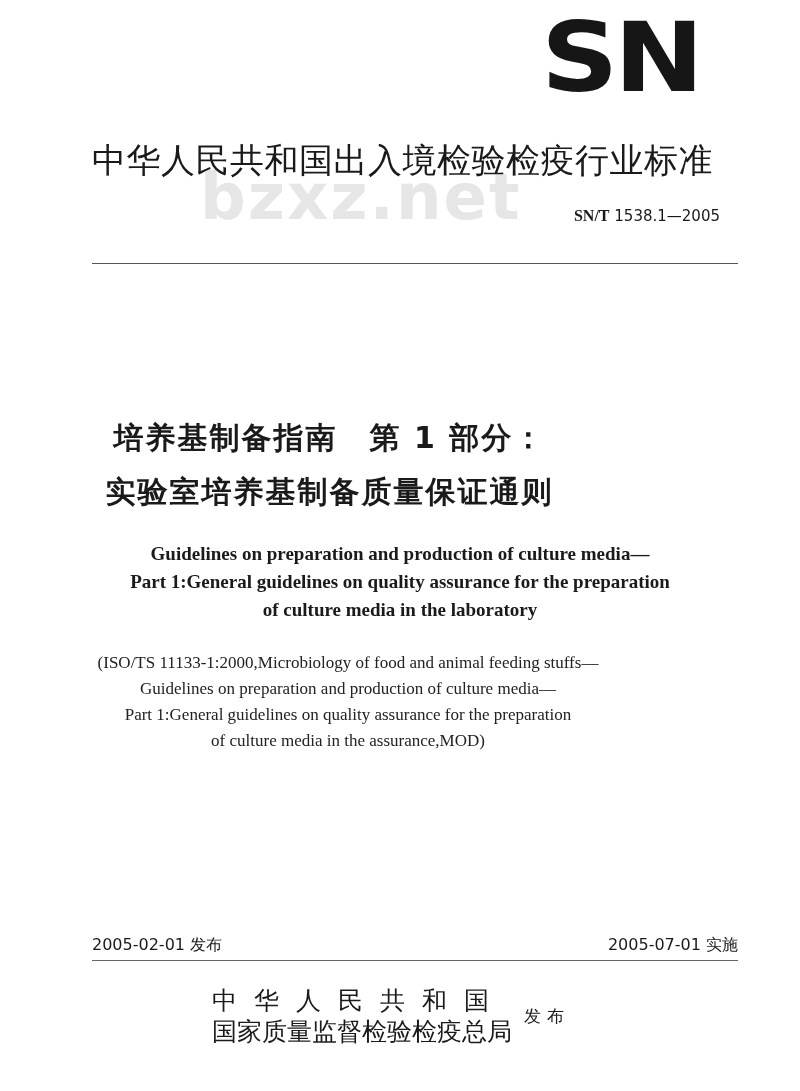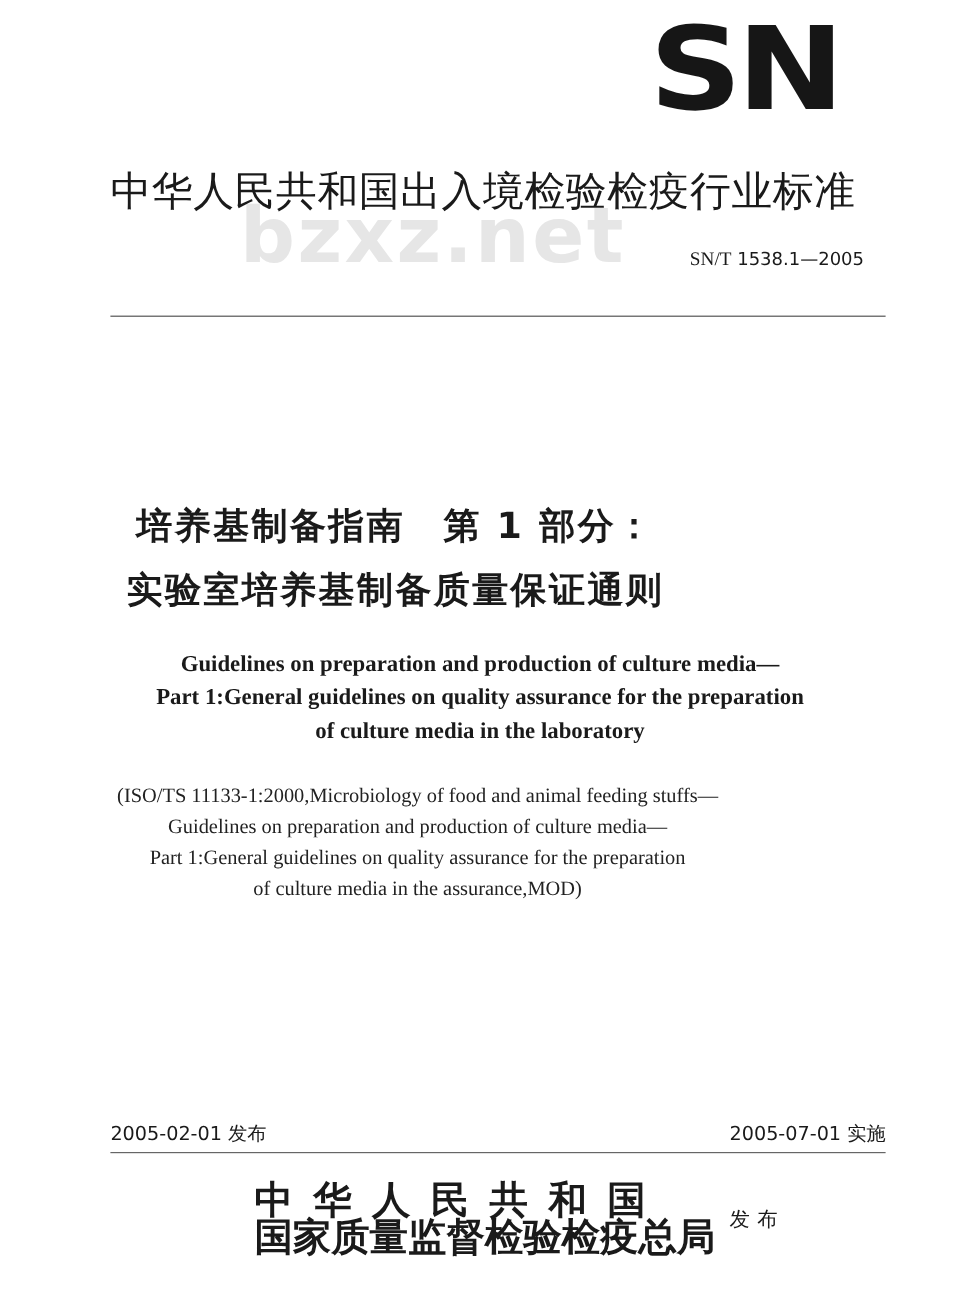--- a/index.html
+++ b/index.html
@@ -1,31 +1,31 @@
 <!DOCTYPE html>
 <html><head>
 <meta charset="utf-8">
 <style>
   html, body { margin: 0; padding: 0; background: #ffffff; }
   body { width: 800px; height: 1091px; position: relative; overflow: hidden; color: #1a1a1a; font-family: "DejaVu Sans", sans-serif; }
   .logo { position: absolute; left: 541px; top: 18px; width: 160px; height: 80px; font-family: "DejaVu Sans", sans-serif; font-weight: 900; font-size: 96px; line-height: 80px; letter-spacing: -4px; color: #161616; transform: scaleX(1.12); transform-origin: left top; }
   .org-title { position: absolute; left: 92px; top: 138px; font-size: 34px; line-height: 44px; letter-spacing: 0.5px; color: #1a1a1a; white-space: nowrap; }
   .watermark { position: absolute; left: 200px; top: 160px; font-family: "DejaVu Sans", sans-serif; font-weight: bold; font-size: 64px; color: #e6e6e6; letter-spacing: 2px; z-index: 0; }
   .std-code { position: absolute; right: 80px; top: 207px; font-size: 15px; color: #1a1a1a; }
-  .std-code .sn { font-family: "Liberation Serif", serif; font-weight: normal; font-size: 16px; text-align: right; }
+  .std-code .sn { font-family: "Liberation Serif", serif; font-weight: bold; font-size: 16px; text-align: right; }
   .rule-top { position: absolute; left: 92px; width: 646px; top: 263px; height: 0; border-top: 1.5px solid #555; }
   .cn-title { position: absolute; left: 0; width: 659px; text-align: center; font-size: 30px; letter-spacing: 2px; color: #1a1a1a; font-weight: bold; }
   .cn-title.l1 { top: 418px; }
   .cn-title.l2 { top: 472px; }
   .en-title { position: absolute; left: 0; width: 800px; top: 540px; text-align: center; font-family: "Liberation Serif", serif; font-weight: bold; font-size: 19px; line-height: 28px; color: #1a1a1a; }
   .iso-ref { position: absolute; left: 0; width: 696px; top: 650px; text-align: center; font-family: "Liberation Serif", serif; font-size: 17px; line-height: 26px; color: #222; }
   .dates { position: absolute; left: 92px; width: 646px; top: 935px; display: flex; justify-content: space-between; font-size: 16px; color: #1a1a1a; }
   .rule-bottom { position: absolute; left: 92px; width: 646px; top: 960px; height: 0; border-top: 1.5px solid #666; }
   .issuer { position: absolute; left: 212px; top: 985px; display: flex; align-items: center; }
-  .issuer-names { display: flex; flex-direction: column; font-family: "DejaVu Serif", serif; font-weight: bold; font-size: 32px; line-height: 31px; color: #1a1a1a; }
+  .issuer-names { display: flex; flex-direction: column; font-family: "DejaVu Serif", serif; font-weight: normal; font-size: 25px; line-height: 31px; color: #1a1a1a; }
   .issuer-names .n1 { letter-spacing: 17px; }
   .issuer-names .n2 { letter-spacing: 0px; }
   .issuer-release { margin-left: 12px; font-size: 17px; letter-spacing: 6px; color: #1a1a1a; }
 </style>
 </head>
 <body>
 
 <div class="logo">SN</div>
 <div class="watermark">bzxz.net</div>
 <div class="org-title">中华人民共和国出入境检验检疫行业标准</div>

